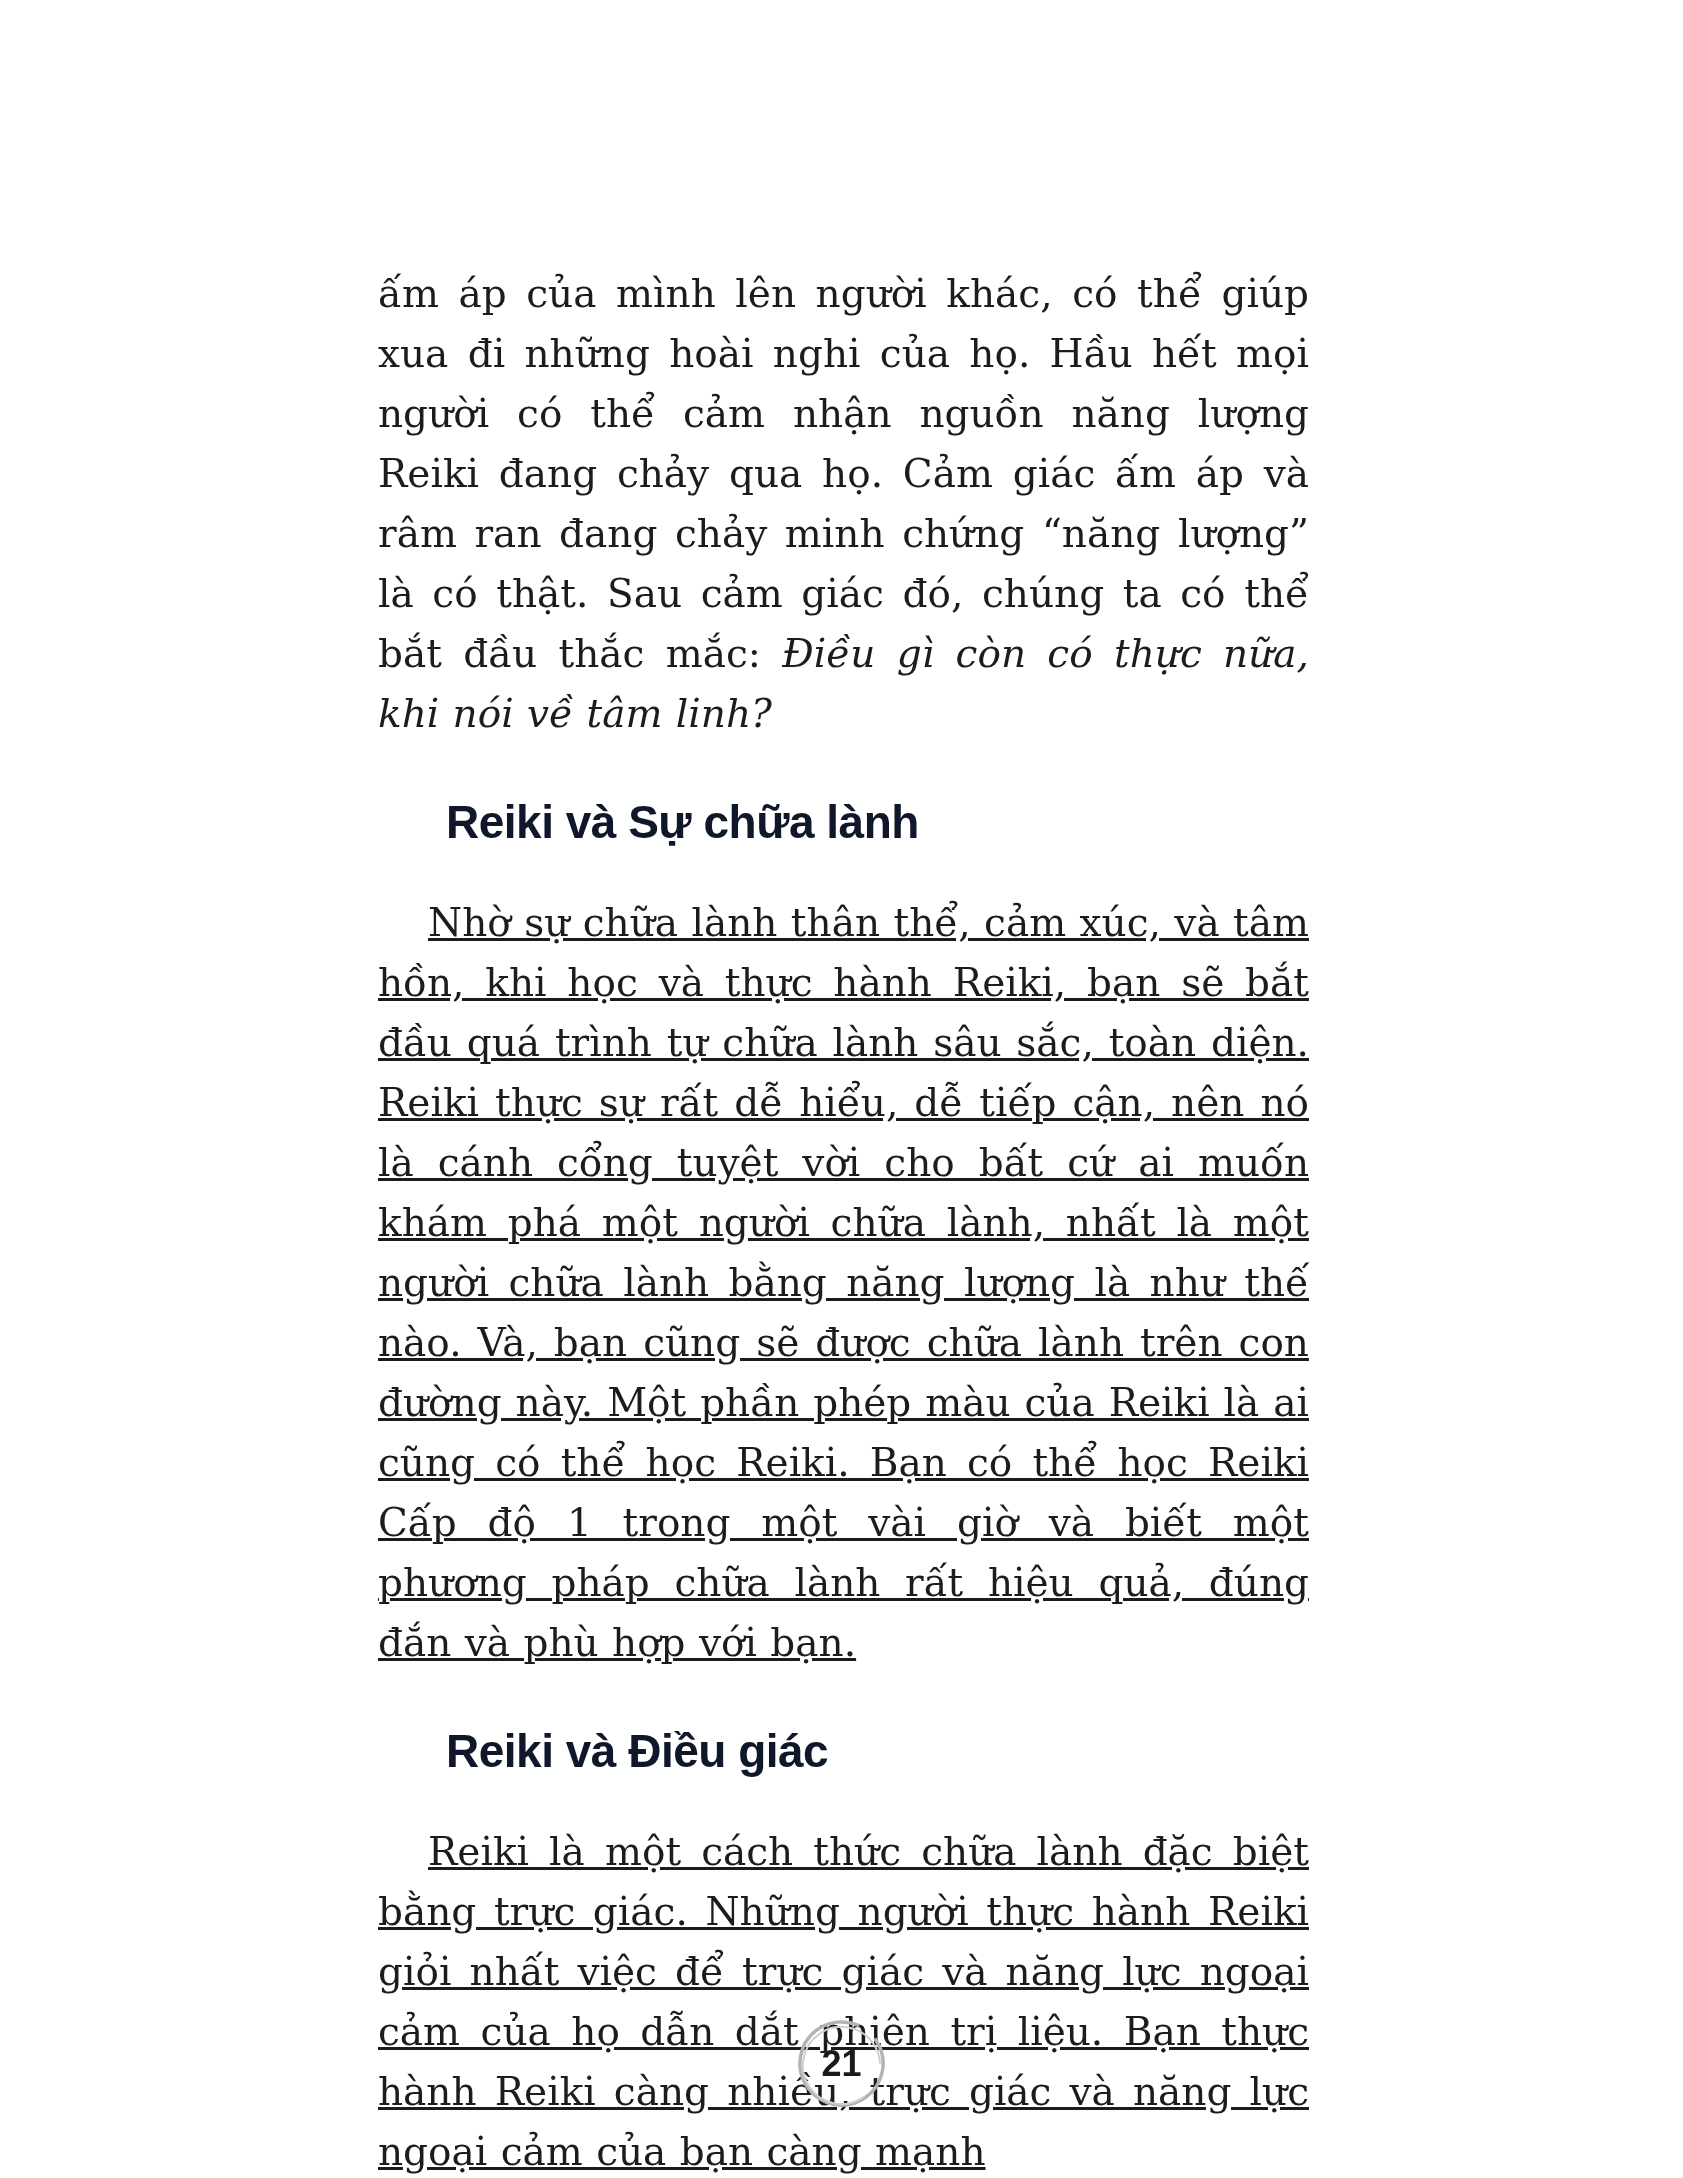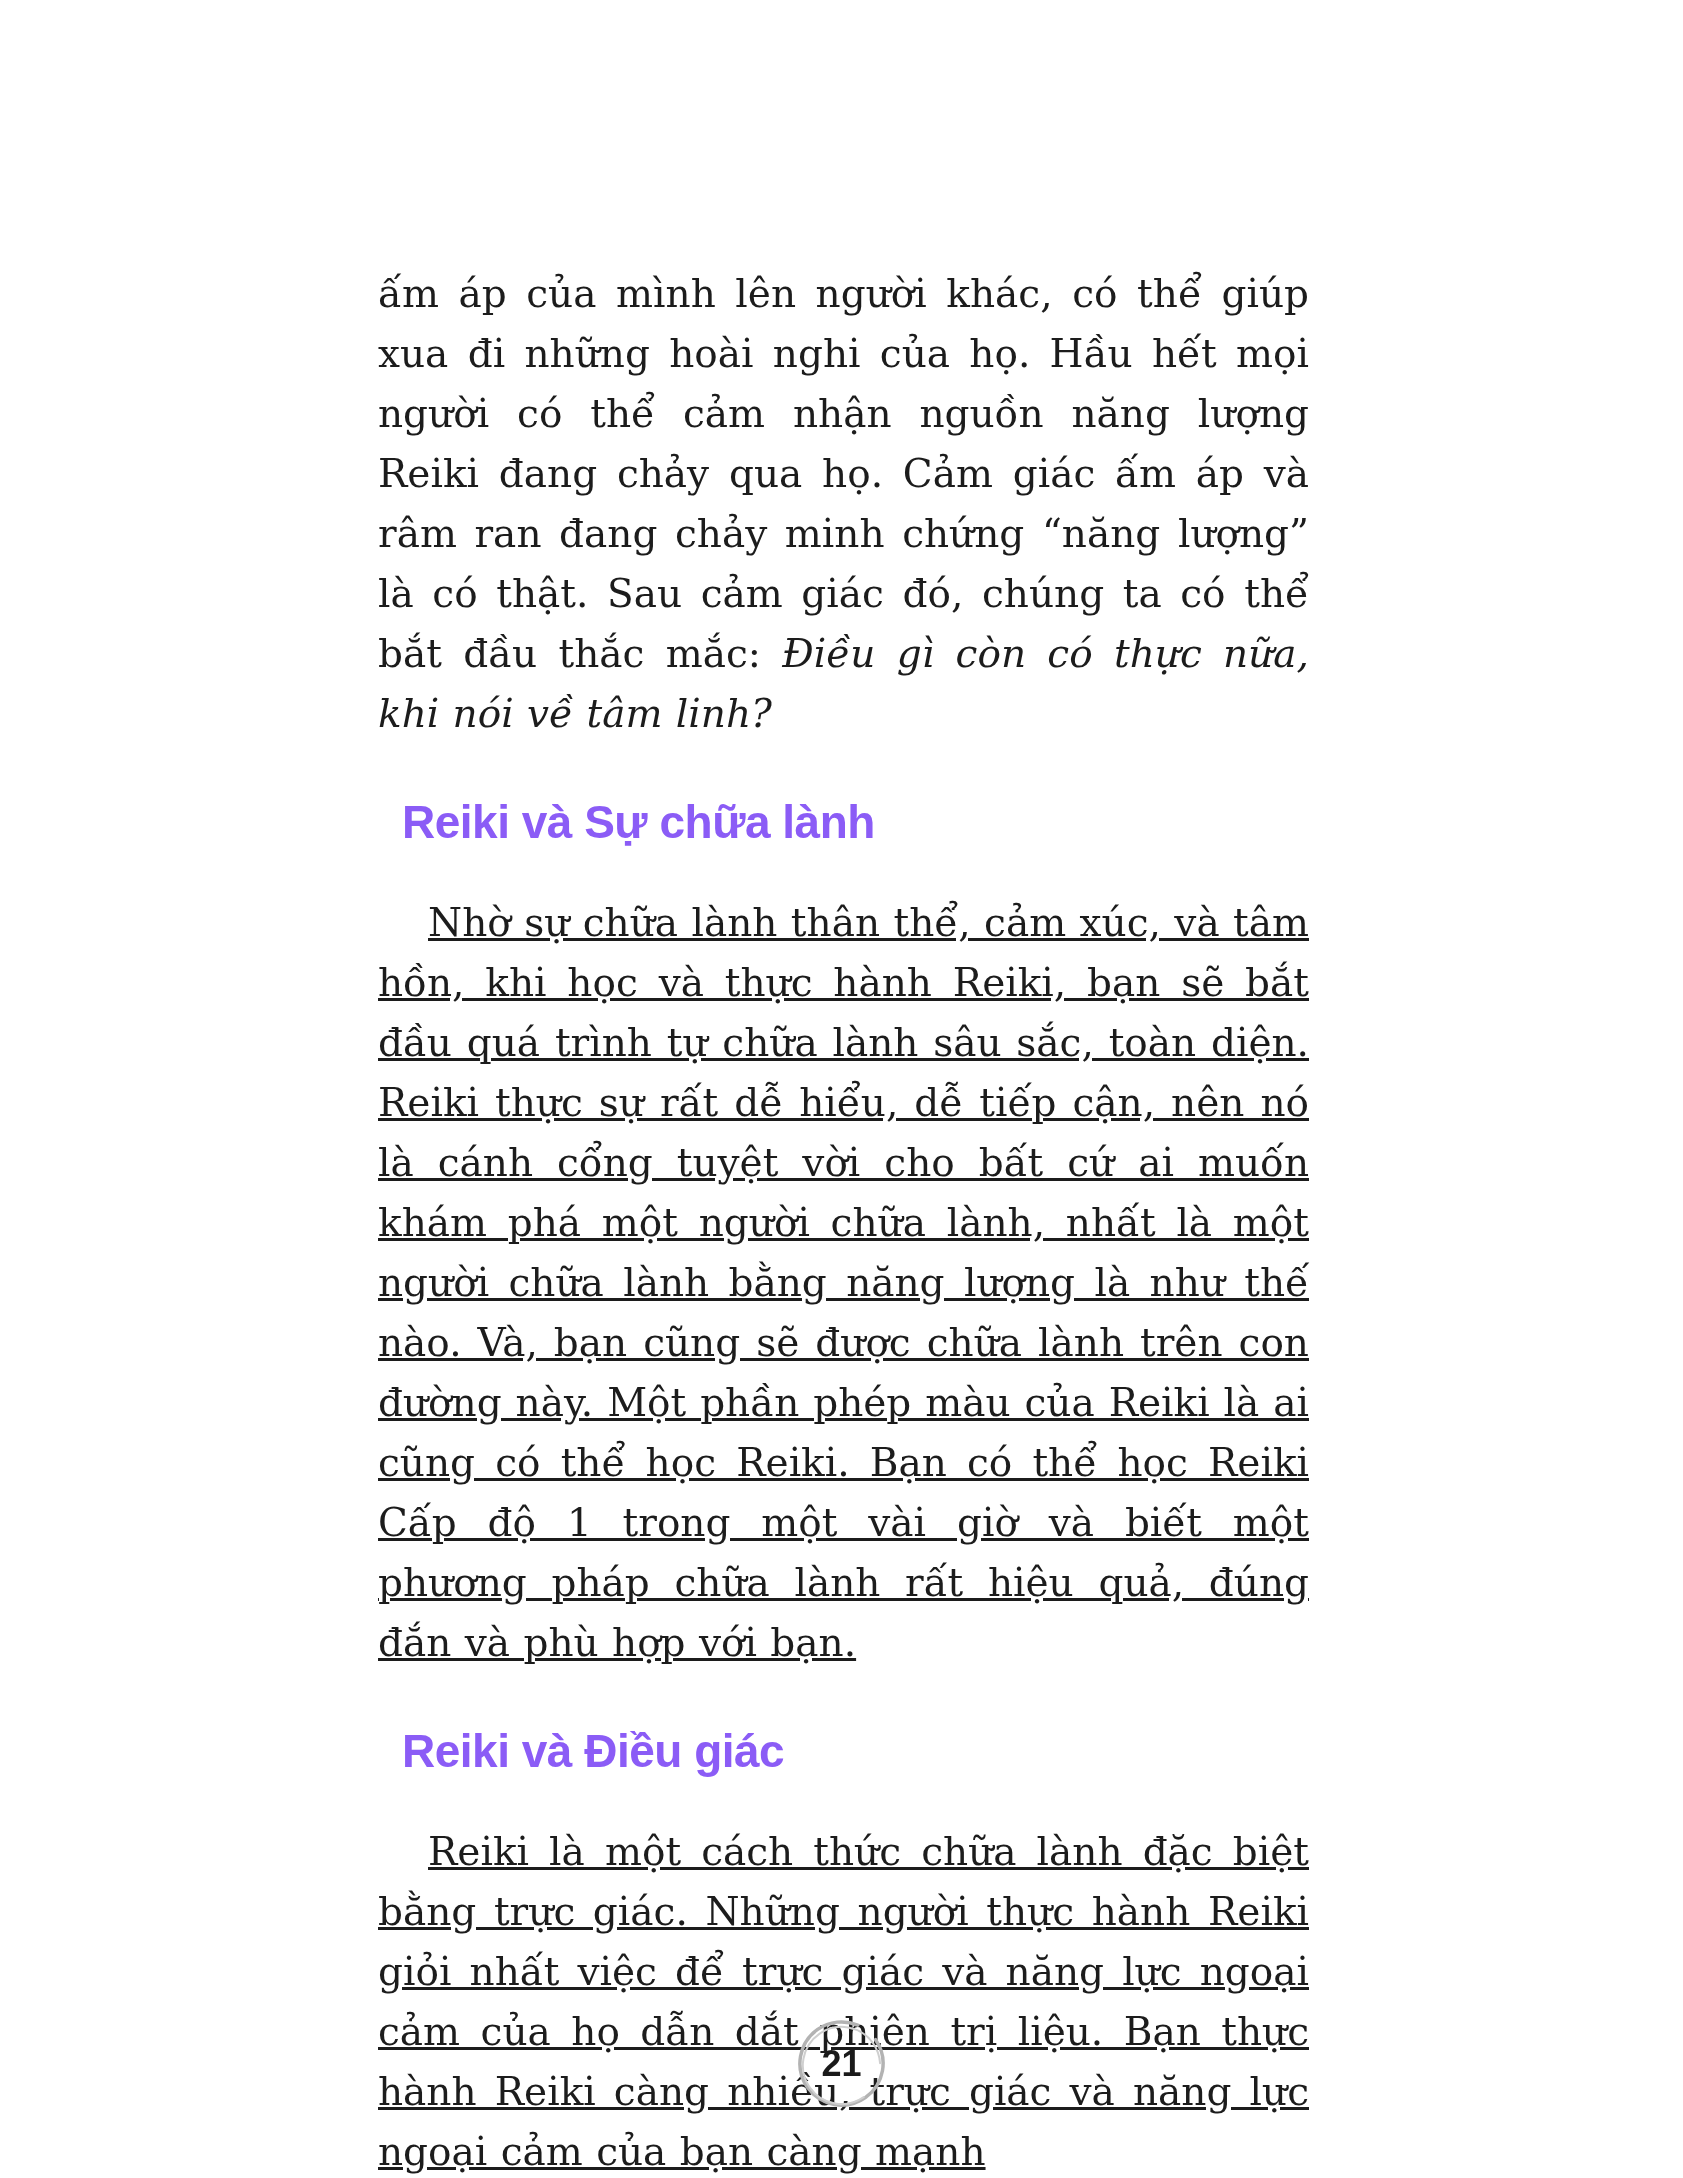--- a/index.html
+++ b/index.html
@@ -54,22 +54,22 @@
 
   .content em {
     font-style: italic;
   }
 
   .content h2 {
     font-family: "Liberation Sans", sans-serif;
     font-weight: 700;
     font-size: 46px;
     letter-spacing: -0.5px;
-    color: #8b5cf6;
-    margin: 51px 0 38px 24px;
+    color: #0f172a;
+    margin: 51px 0 38px 68px;
   }
 
   .page-number-wrap {
     position: absolute;
     top: 2012px;
     left: 0;
     width: 100%;
     display: flex;
     justify-content: center;
   }

